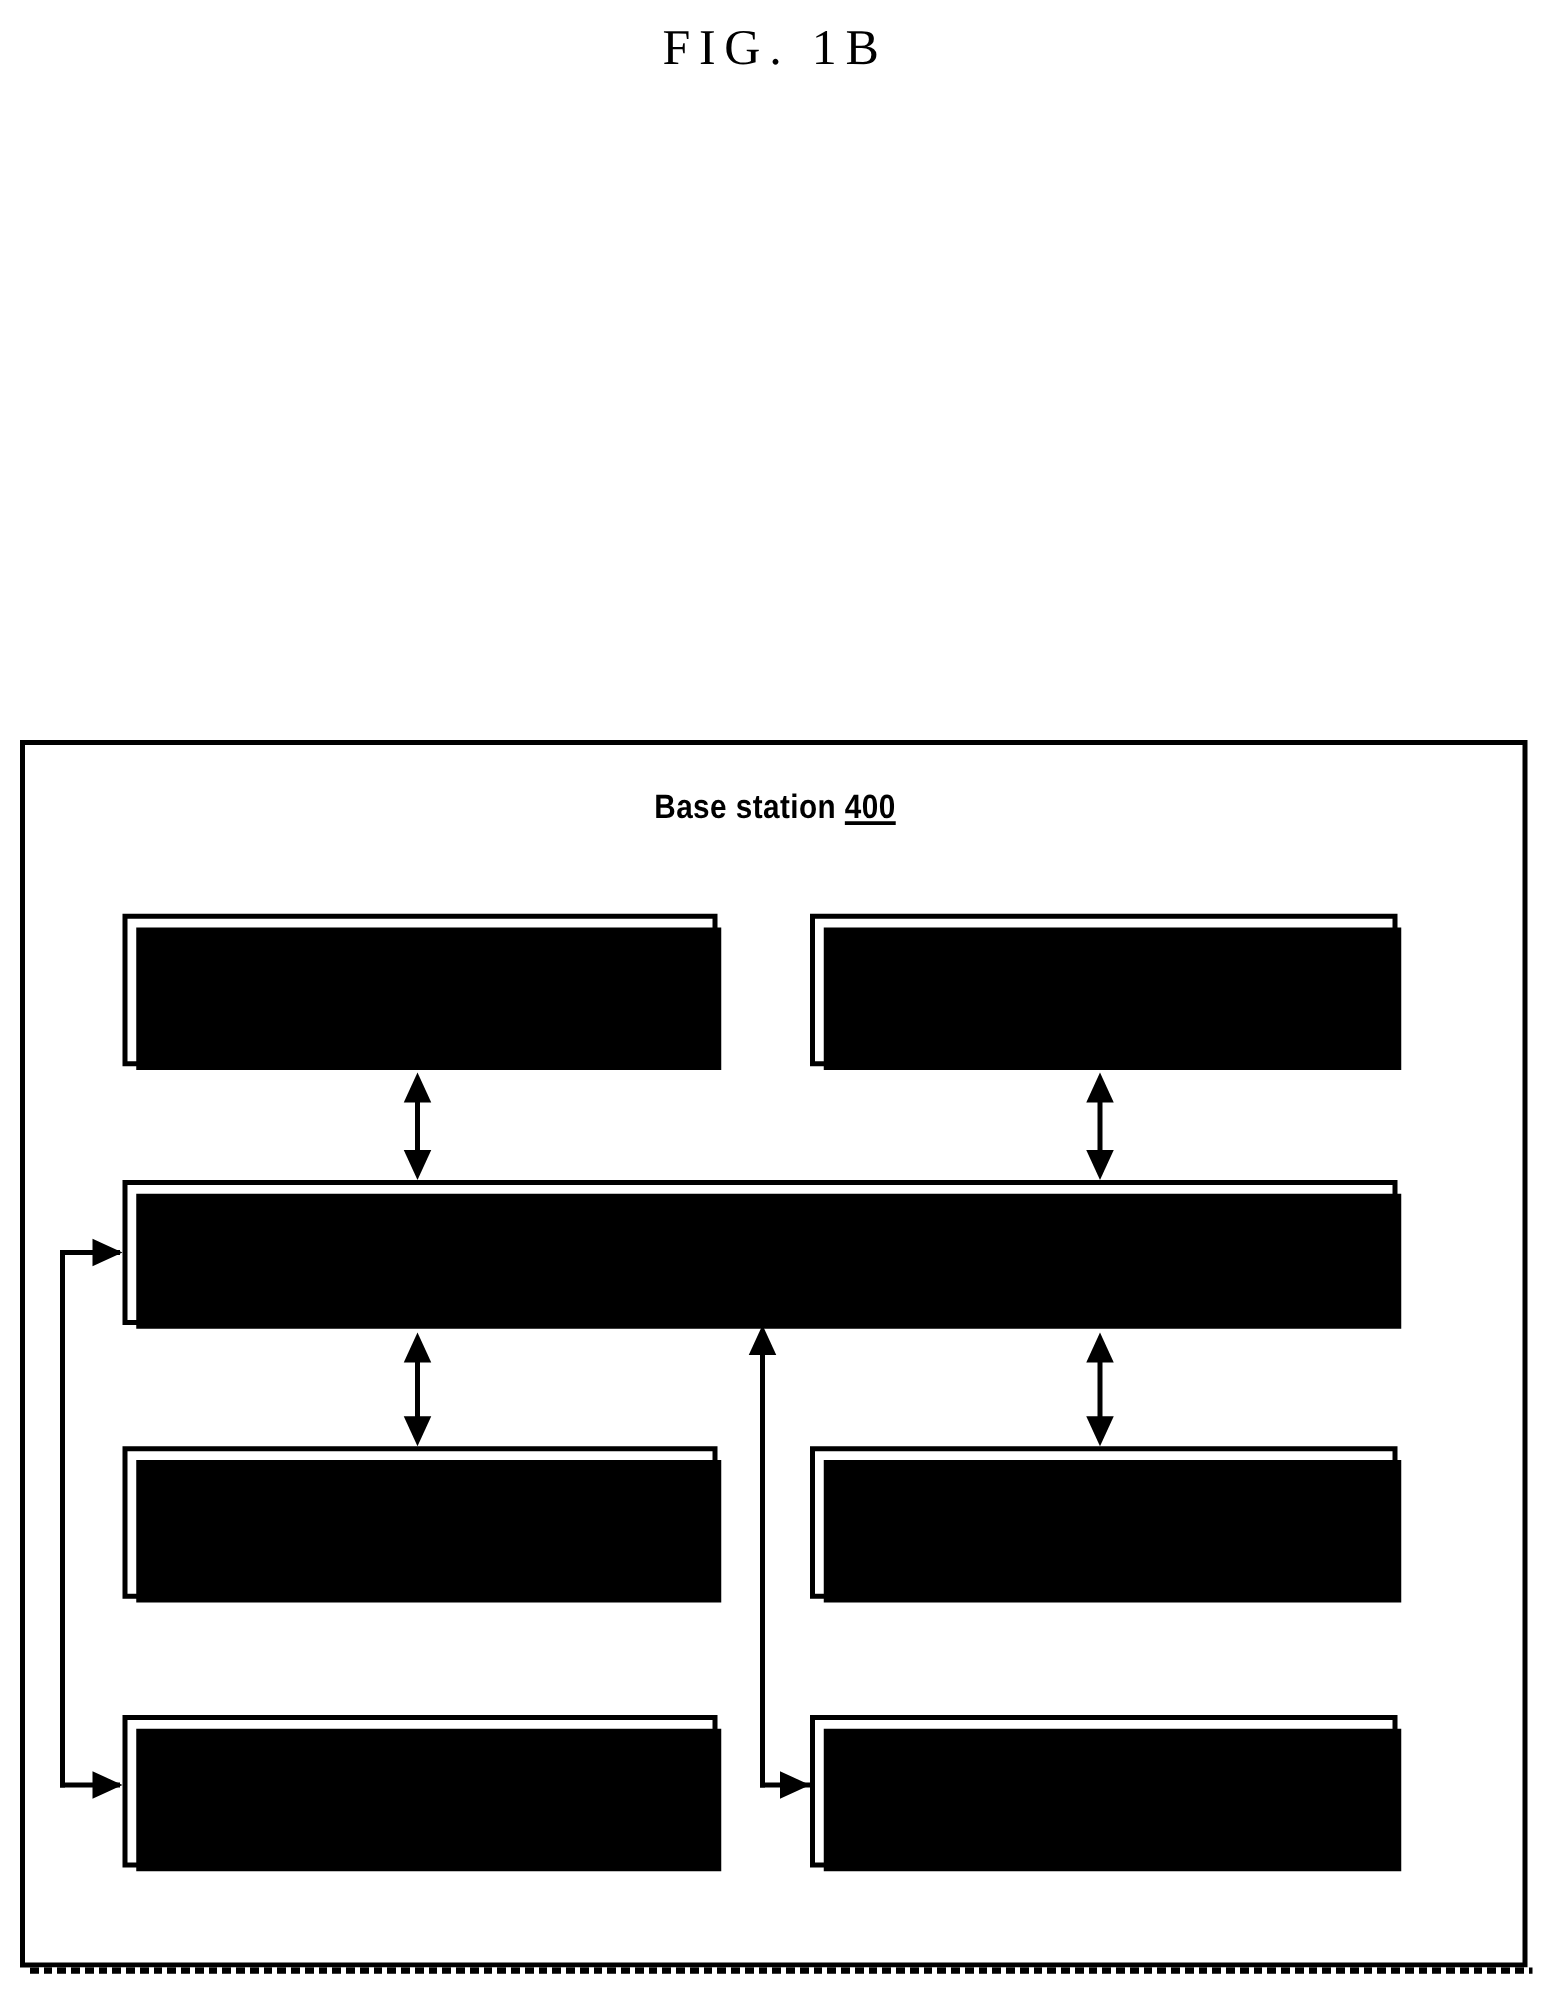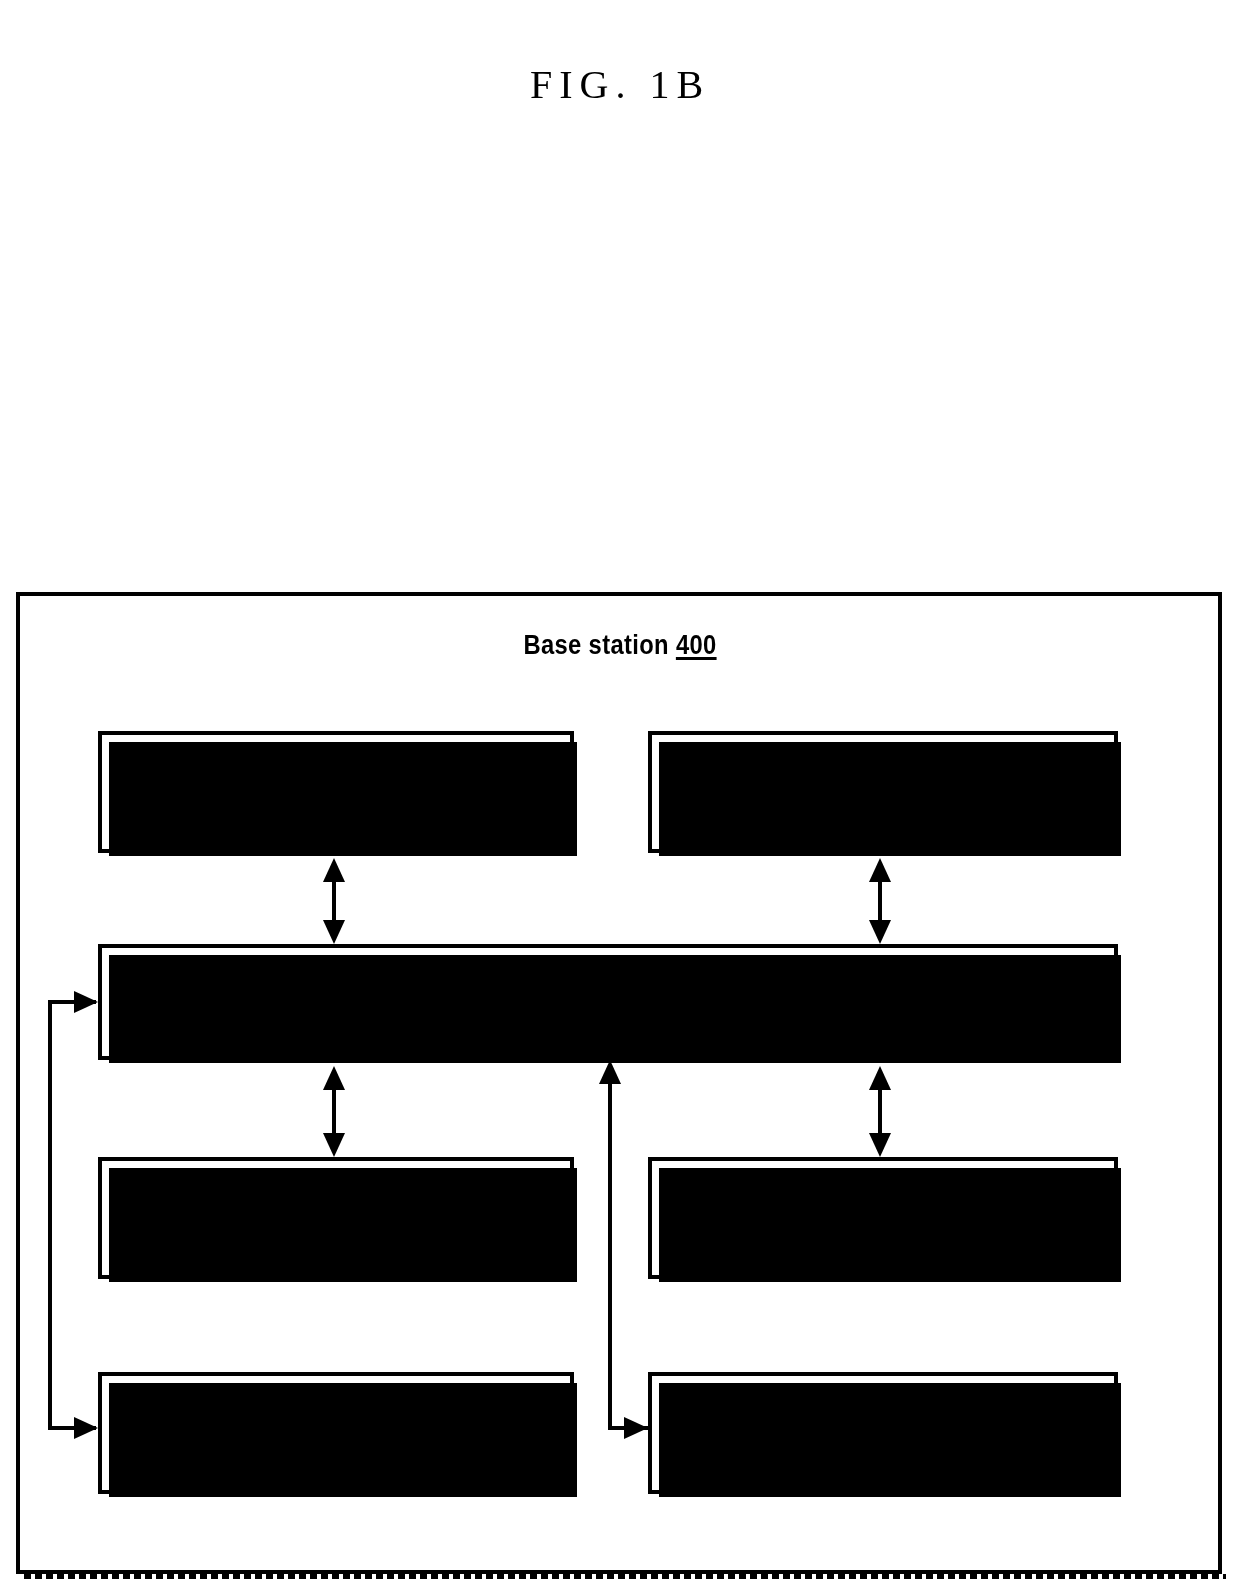--- a/index.html
+++ b/index.html
@@ -22,21 +22,20 @@
     position: absolute;
     left: 0;
     top: 14px;
     width: 1240px;
     text-align: center;
     font-family: "Liberation Serif", serif;
     font-size: 40px;
     letter-spacing: 7px;
     font-weight: 400;
     color: #000;
-    margin-top: 47px;
   }
 
   
   #outer-frame {
     position: absolute;
     left: 16px;
     top: 592px;
     width: 1206px;
     height: 982px;
     border: 4px solid #000;

